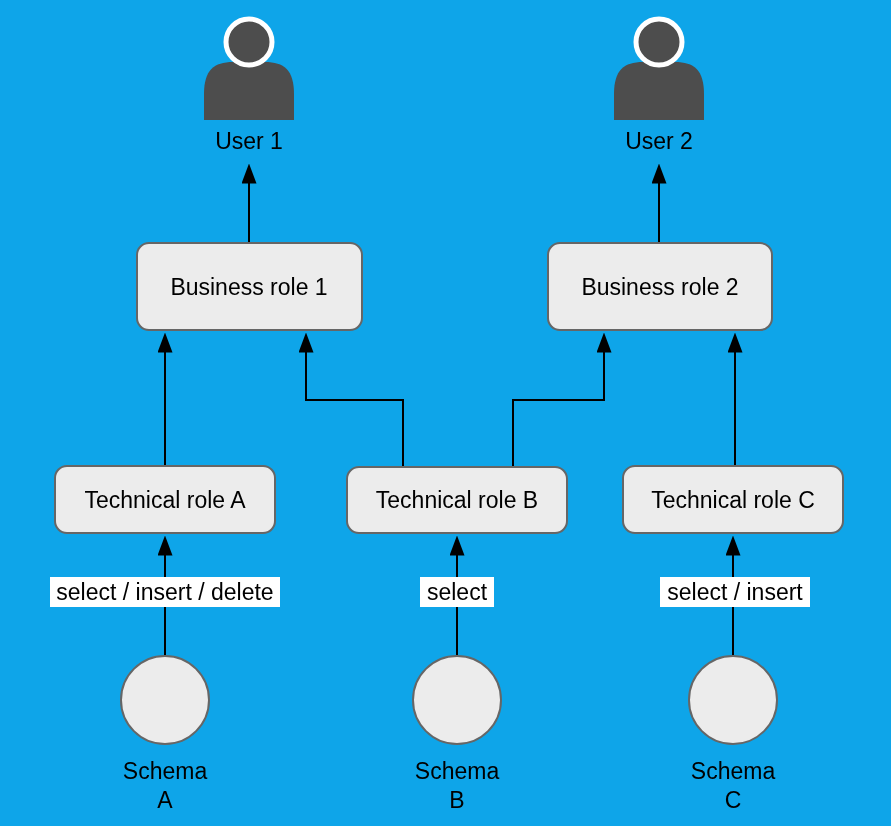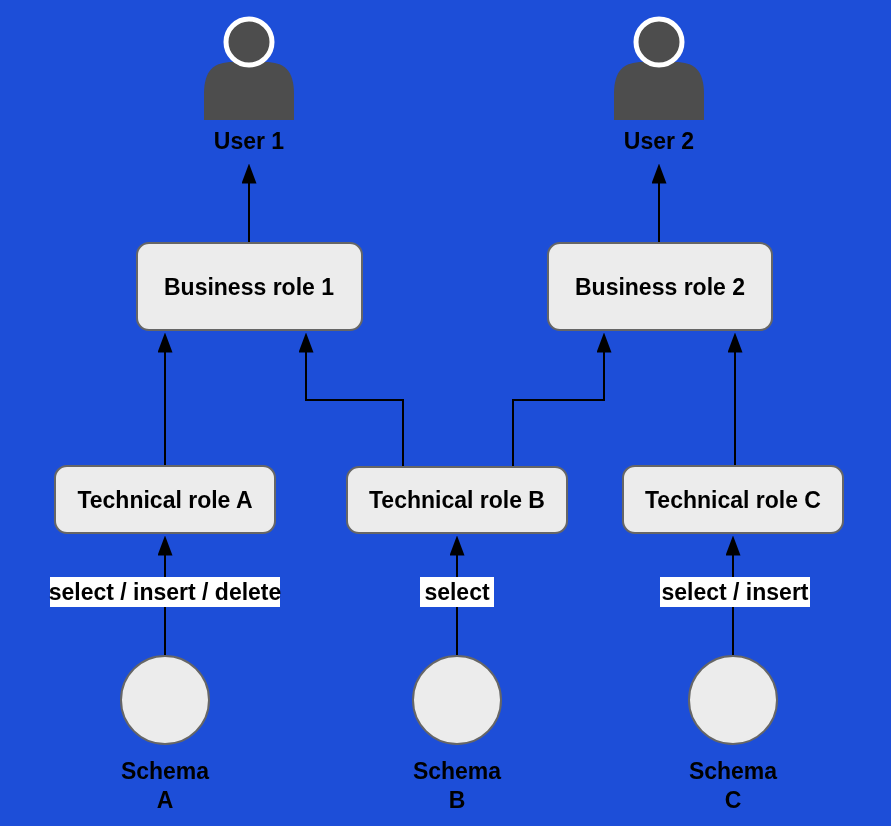--- a/index.html
+++ b/index.html
@@ -4,23 +4,22 @@
 <style>
   html, body {
     margin: 0;
     padding: 0;
     background: #ffffff;
   }
   .stage {
     position: relative;
     width: 891px;
     height: 826px;
-    background: #1d4ed8;
+    background: #0ea5e9;
     font-family: "Liberation Sans", sans-serif;
-    font-weight: bold;
   }
   svg text {
     font-family: "Liberation Sans", sans-serif;
     font-size: 23px;
     fill: #000000;
   }
   .node-box {
     fill: #ececec;
     stroke: #666666;
     stroke-width: 2;

